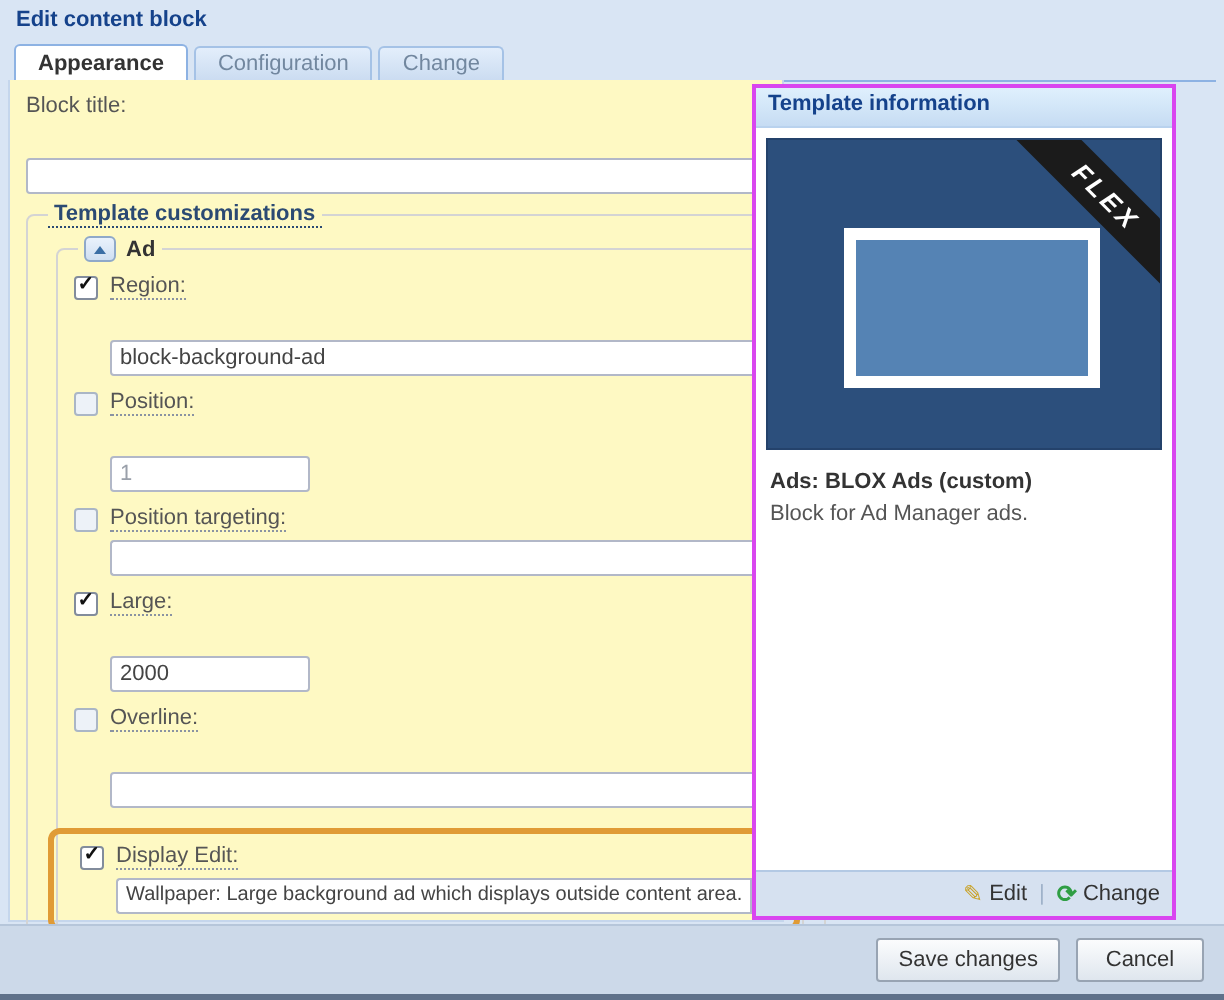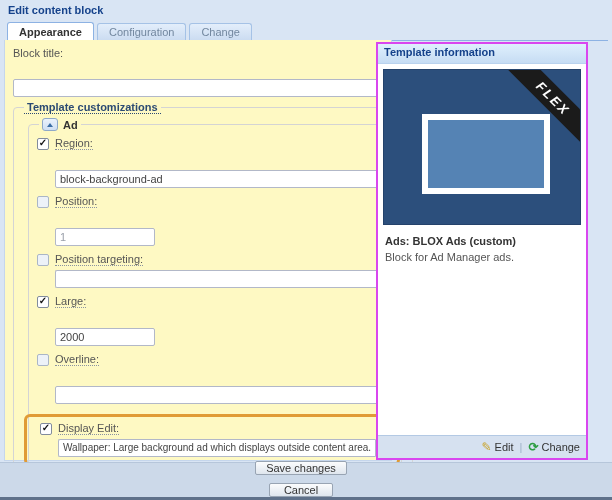--- a/index.html
+++ b/index.html
@@ -141,21 +141,21 @@
     gap:4px; padding:0 6px;
   }
   .rp-link { display:flex; align-items:center; gap:3px; color:#333; cursor:pointer; }
   .pencil { color:#c9a227; font-size:12px; line-height:1; }
   .cycle { color:#2f9e44; font-weight:bold; font-size:12px; line-height:1; }
   .vdiv { color:#9fb2c9; margin:0 2px; }
   
   .dlg-footer {
     position:absolute; left:0; right:0; top:462px; height:38px; box-sizing:border-box;
     background:#ccd9e9; border-top:1px solid #b6c6da; border-bottom:3px solid #5f718a;
-    display:flex; align-items:center; justify-content:flex-end; gap:8px; padding-right:10px;flex-direction:column;
+    display:flex; align-items:center; justify-content:flex-end; gap:8px; padding-right:10px;
   }
   .btn {
     height:22px; min-width:64px; padding:0 10px;
     background:linear-gradient(#fbfcfd,#dfe6ee);
     border:1px solid #98a4b3; border-radius:2px;
     font-family:"Liberation Sans",sans-serif; font-size:11px; color:#333; cursor:pointer;
   }
 </style>
 </head>
 <body>

